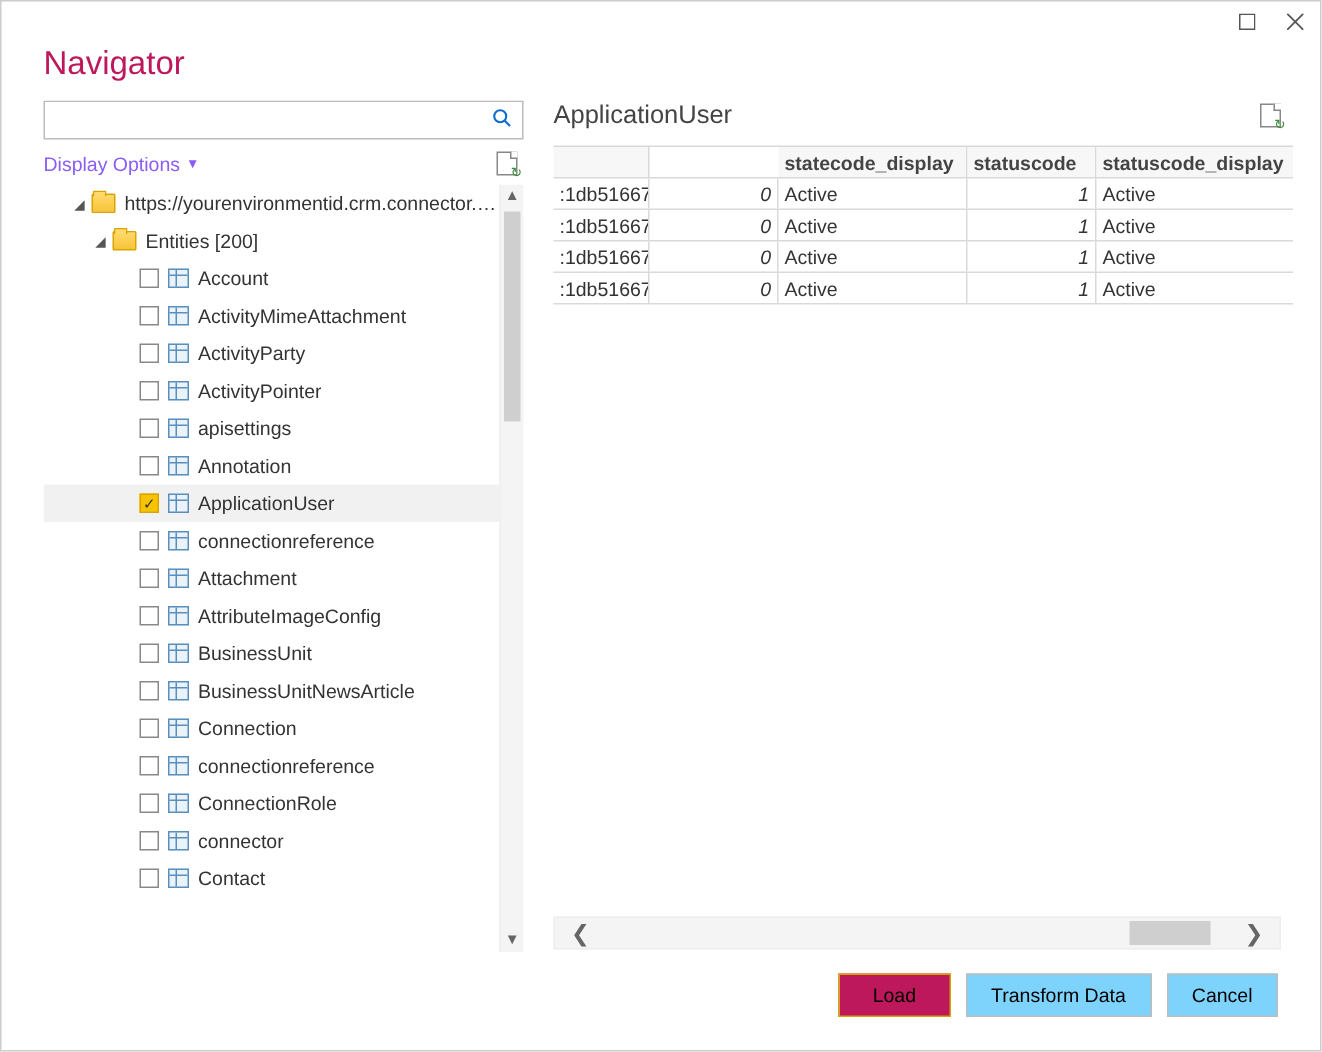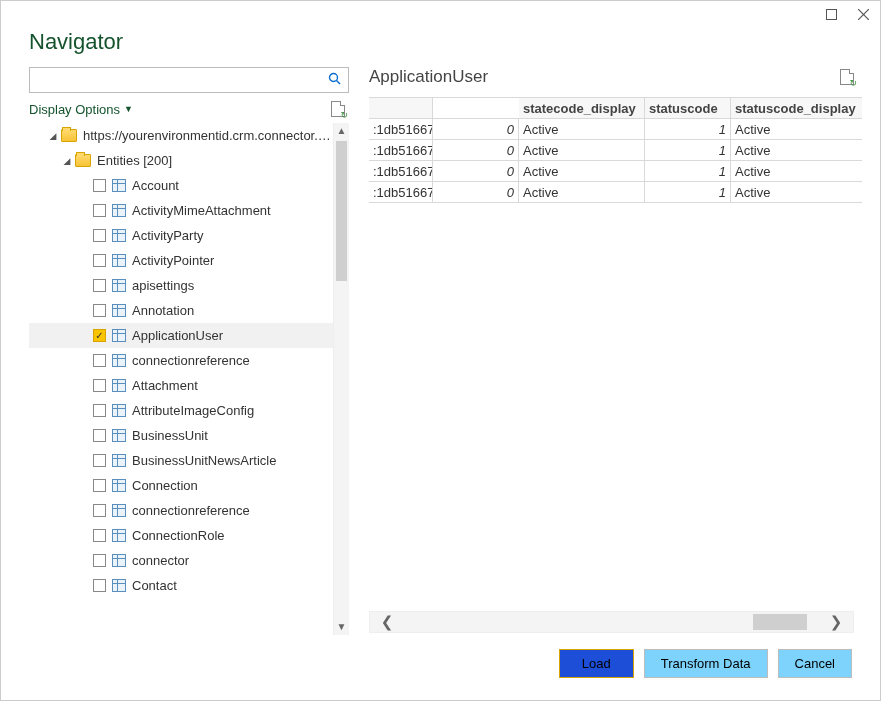--- a/index.html
+++ b/index.html
@@ -1,28 +1,28 @@
 <!DOCTYPE html>
 <html><head>
 <meta charset="utf-8">
 <style>
 * { box-sizing: border-box; margin: 0; padding: 0; }
 body { font-family: "Segoe UI", Tahoma, sans-serif; font-size: 13px; color: #333; background: #fff; }
 .window { width: 881px; height: 701px; border: 1px solid #ccc; position: relative; display: flex; flex-direction: column; }
 .titlebar { display: flex; justify-content: flex-end; padding: 6px 10px 0 0; gap: 18px; }
 .titlebar span { width: 14px; height: 14px; display: inline-flex; align-items: center; justify-content: center; cursor: pointer; color: #555; }
 .header { padding: 8px 28px 12px 28px; }
-.header h1 { font-size: 22px; font-weight: 400; color: #14532d; }
+.header h1 { font-size: 22px; font-weight: 400; color: #be185d; }
 .body { display: flex; flex: 1; padding: 0 18px 0 28px; overflow: hidden; }
 .left { width: 320px; display: flex; flex-direction: column; }
 .searchbox { display: flex; border: 1px solid #bbb; height: 26px; align-items: center; margin-bottom: 8px; }
 .searchbox input { flex: 1; border: none; outline: none; padding: 0 6px; font-size: 13px; height: 100%; }
 .searchbox .sicon { width: 26px; text-align: center; color: #0a6cce; cursor: pointer; }
 .options-row { display: flex; align-items: center; justify-content: space-between; margin-bottom: 6px; padding-right: 4px; }
-.display-options { font-size: 13px; color: #14532d; cursor: pointer; display: flex; align-items: center; gap: 4px; }
+.display-options { font-size: 13px; color: #8b5cf6; cursor: pointer; display: flex; align-items: center; gap: 4px; }
 .tree-container { flex: 1; display: flex; overflow: hidden; }
 .tree { flex: 1; overflow: hidden; }
 .tree-scrollbar { width: 16px; background: #f4f4f4; position: relative; border-left: 1px solid #eee; }
 .tree-scrollbar .thumb { position: absolute; left: 2px; right: 2px; top: 18px; height: 140px; background: #cfcfcf; }
 .tree-scrollbar .arrow { position: absolute; left: 0; right: 0; height: 16px; text-align: center; color: #666; font-size: 10px; line-height: 16px; cursor: pointer; }
 .tree-scrollbar .arrow.top { top: 0; }
 .tree-scrollbar .arrow.bot { bottom: 0; }
 .tree-row { display: flex; align-items: center; height: 25px; padding-left: 8px; white-space: nowrap; overflow: hidden; text-overflow: ellipsis; }
 .tree-row.lvl1 { padding-left: 18px; }
 .tree-row.lvl2 { padding-left: 32px; }
@@ -53,21 +53,21 @@
 .grid .c2 { width: 126px; }
 .grid .c3 { width: 86px; justify-content: flex-end; font-style: italic; }
 .grid .hdr .c3 { justify-content: flex-start; font-style: normal; }
 .grid .c4 { flex: 1; border-right: none; }
 .hscroll { margin-top: auto; height: 22px; background: #f4f4f4; display: flex; align-items: center; border: 1px solid #eee; margin-bottom: 2px; margin-right: 8px; }
 .hscroll .harrow { width: 34px; text-align: center; color: #666; cursor: pointer; font-size: 15px; }
 .hscroll .htrack { flex: 1; height: 100%; position: relative; }
 .hscroll .hthumb { position: absolute; top: 2px; bottom: 2px; right: 12px; width: 54px; background: #cfcfcf; }
 .footer { display: flex; justify-content: flex-end; gap: 10px; padding: 14px 28px 22px 0; }
 .btn { border: 1px solid #bcbcbc; background: #7dd3fc; padding: 6px 16px; font-size: 13px; cursor: pointer; }
-.btn.primary { background: #1d4ed8; border-color: #d9a400; padding: 6px 22px; }
+.btn.primary { background: #be185d; border-color: #d9a400; padding: 6px 22px; }
 </style>
 </head>
 <body>
 
 <div class="window">
   <div class="titlebar">
     <span>
       <svg width="11" height="11" viewBox="0 0 11 11">
           <rect x="0.5" y="0.5" width="10" height="10" fill="none" stroke="#555" stroke-width="1"></rect>
         </svg>

